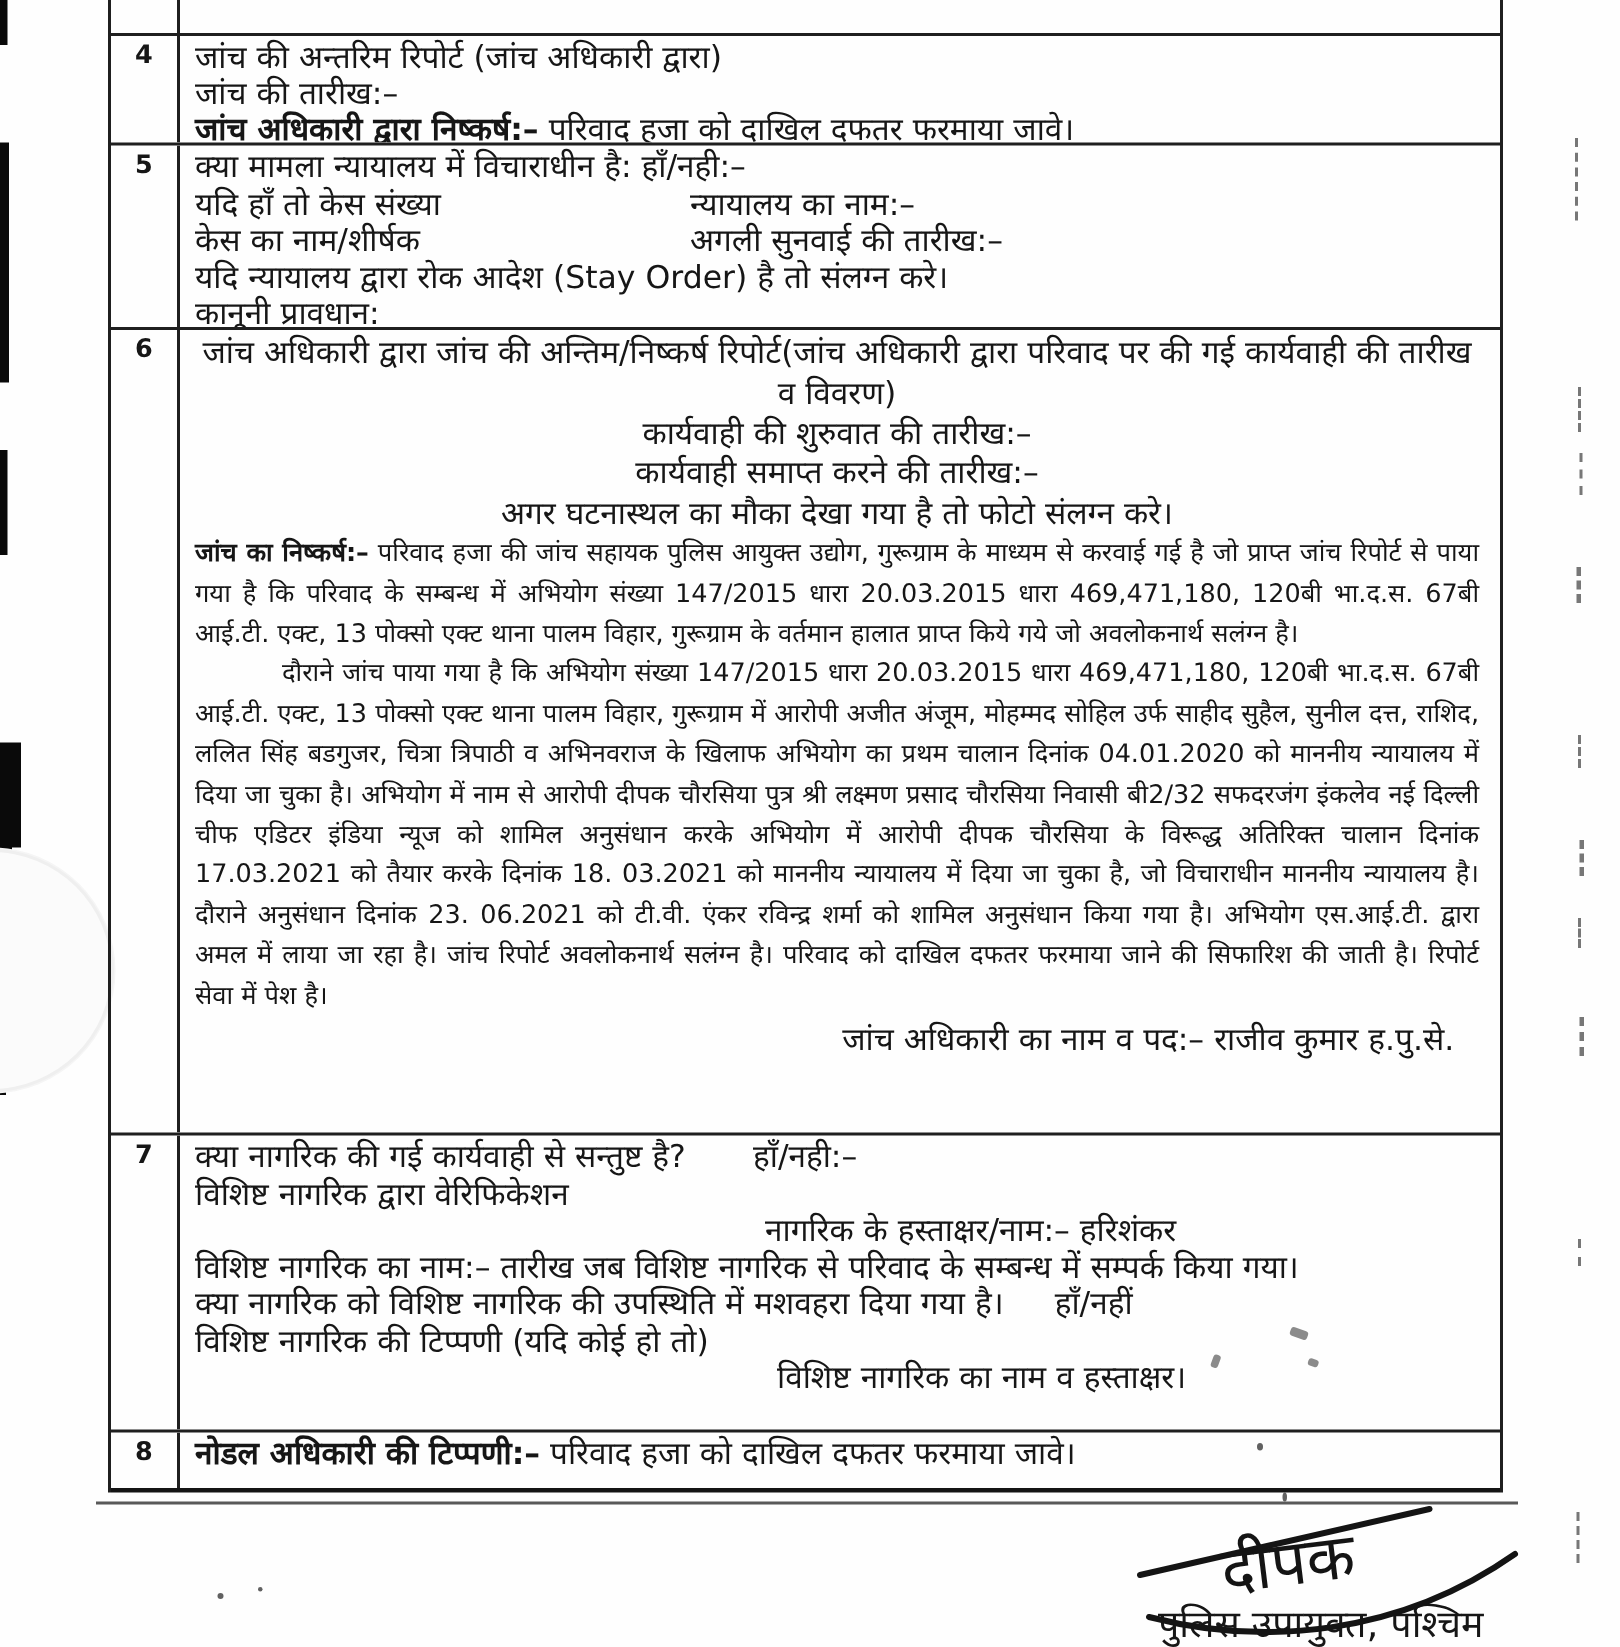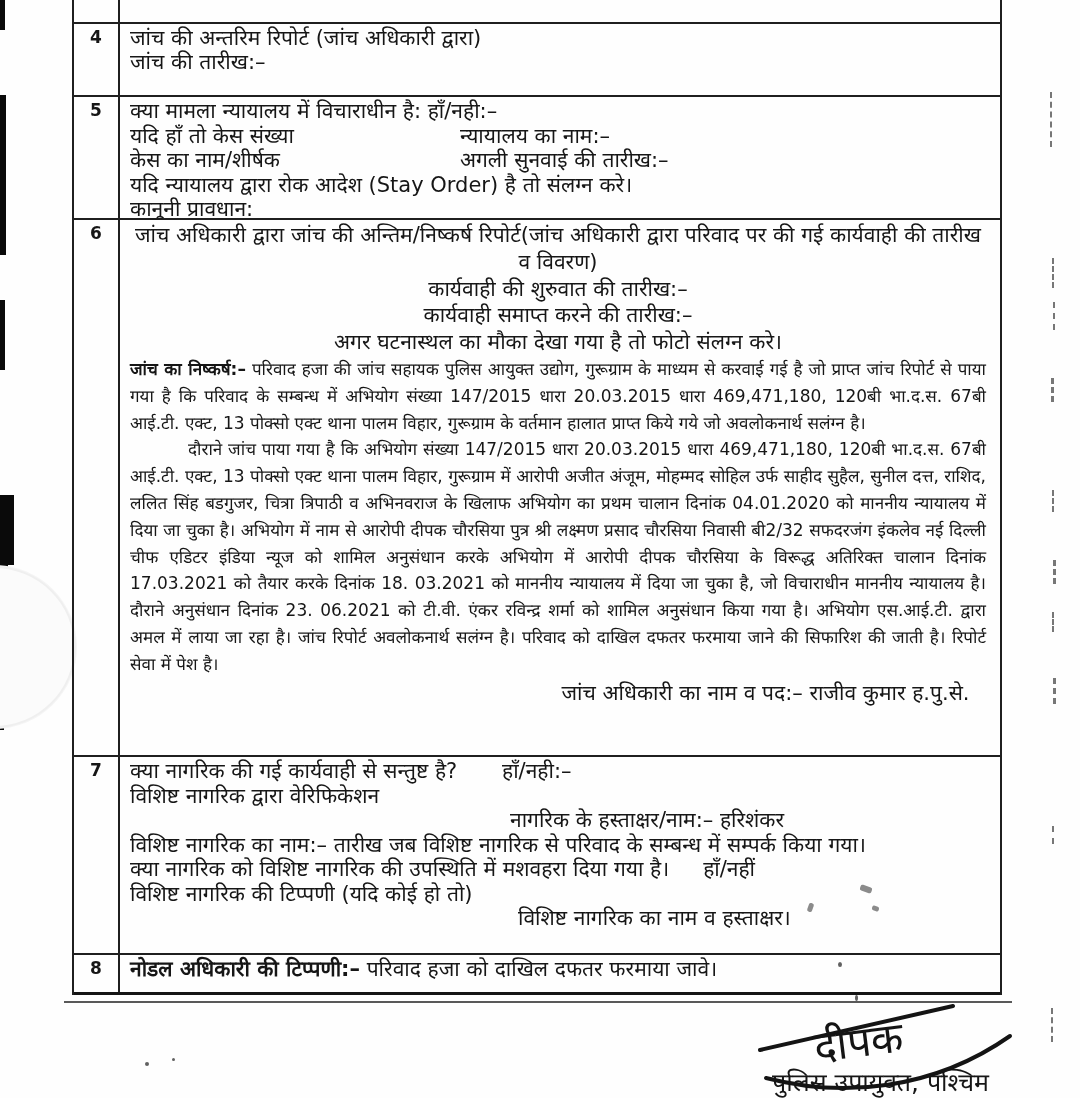--- a/index.html
+++ b/index.html
@@ -94,20 +94,21 @@
     <div class="trow" style="height:24px;">
       <div class="cell-num"></div>
       <div class="cell-body"></div>
     </div>
 
     <div class="trow lh24" style="height:73px;">
       <div class="cell-num">4</div>
       <div class="cell-body">
         <div class="ln">जांच की अन्तरिम रिपोर्ट (जांच अधिकारी द्वारा)</div>
         <div class="ln">जांच की तारीख:–</div>
+        <div class="ln"><span class="b">जांच अधिकारी द्वारा निष्कर्ष:–</span><span> परिवाद हजा को दाखिल दफतर फरमाया जावे।</span></div>
       </div>
     </div>
 
     <div class="trow lh245" style="height:123px;">
       <div class="cell-num">5</div>
       <div class="cell-body">
         <div class="ln">क्या मामला न्यायालय में विचाराधीन है: हाँ/नही:–</div>
         <div class="ln cols"><span class="colL">यदि हाँ तो केस संख्या</span><span>न्यायालय का नाम:–</span></div>
         <div class="ln cols"><span class="colL">केस का नाम/शीर्षक</span><span>अगली सुनवाई की तारीख:–</span></div>
         <div class="ln">यदि न्यायालय द्वारा रोक आदेश (Stay Order) है तो संलग्न करे।</div>

